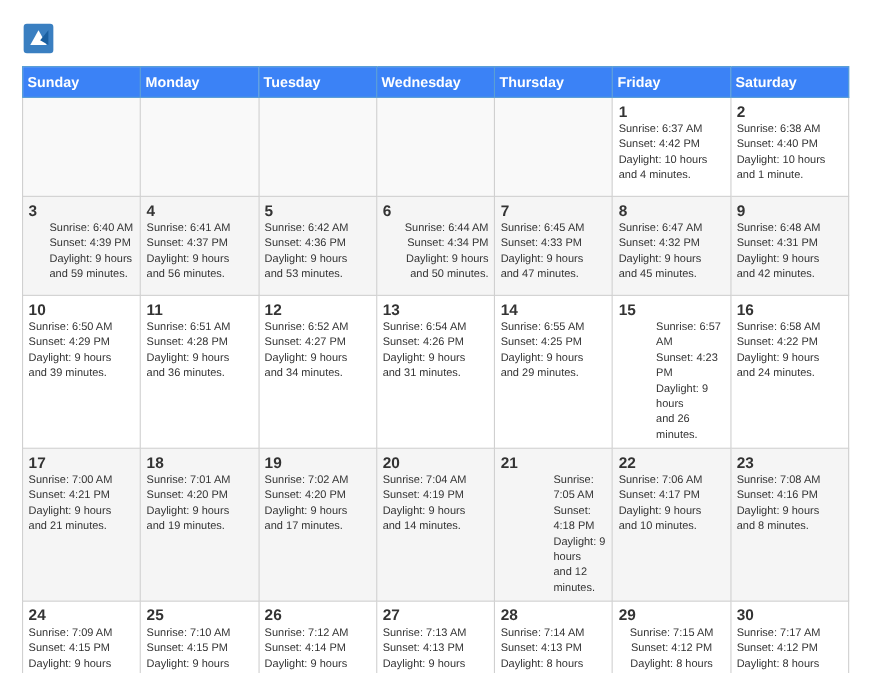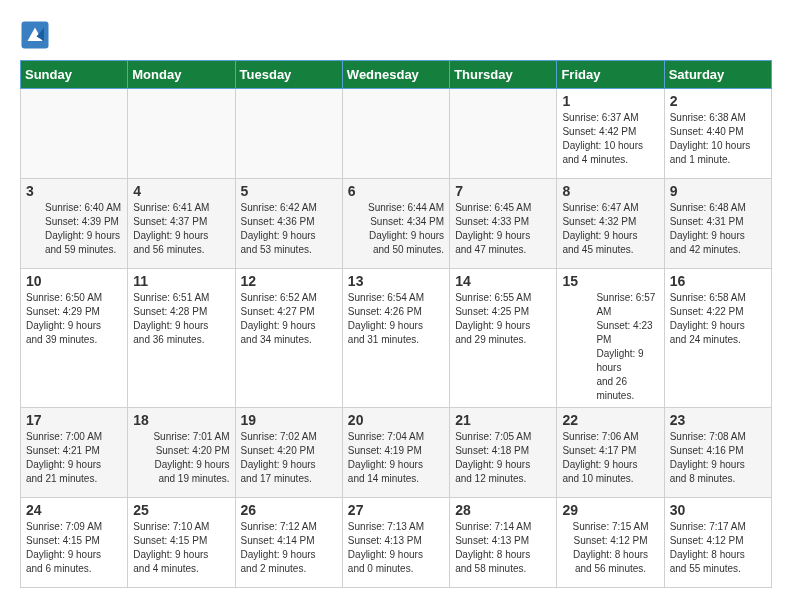--- a/index.html
+++ b/index.html
@@ -51,21 +51,21 @@
     .location {
       font-size: 15px;
       color: #555;
     }
     table {
       width: 100%;
       border-collapse: collapse;
       table-layout: fixed;
     }
     thead tr th {
-      background: #15803d;
+      background: #3b82f6;
       color: #fff;
       font-size: 13px;
       font-weight: bold;
       padding: 6px 4px;
       text-align: left;
       border: 1px solid #5a9fd4;
     }
     tbody tr td {
       vertical-align: top;
       border: 1px solid #d0d0d0;
@@ -254,42 +254,42 @@
       <tr>
         <td>
           <span class="day-number">17</span>
           <div class="day-info" style="white-space: pre-line;">Sunrise: 7:00 AM
 Sunset: 4:21 PM
 Daylight: 9 hours
 and 21 minutes.</div>
         </td>
         <td>
           <span class="day-number">18</span>
-          <div class="day-info" style="white-space: pre-line; text-align: right;">Sunrise: 7:01 AM
+          <div class="day-info" style="white-space: pre-line;">Sunrise: 7:01 AM
 Sunset: 4:20 PM
 Daylight: 9 hours
 and 19 minutes.</div>
         </td>
         <td>
           <span class="day-number">19</span>
           <div class="day-info" style="white-space: pre-line;">Sunrise: 7:02 AM
 Sunset: 4:20 PM
 Daylight: 9 hours
 and 17 minutes.</div>
         </td>
         <td>
           <span class="day-number">20</span>
           <div class="day-info" style="white-space: pre-line;">Sunrise: 7:04 AM
 Sunset: 4:19 PM
 Daylight: 9 hours
 and 14 minutes.</div>
         </td>
         <td>
           <span class="day-number">21</span>
-          <div class="day-info" style="white-space: pre-line;">Sunrise: 7:05 AM
+          <div class="day-info" style="white-space: pre-line; margin-left: 48px;">Sunrise: 7:05 AM
 Sunset: 4:18 PM
 Daylight: 9 hours
 and 12 minutes.</div>
         </td>
         <td>
           <span class="day-number">22</span>
           <div class="day-info" style="white-space: pre-line;">Sunrise: 7:06 AM
 Sunset: 4:17 PM
 Daylight: 9 hours
 and 10 minutes.</div>

